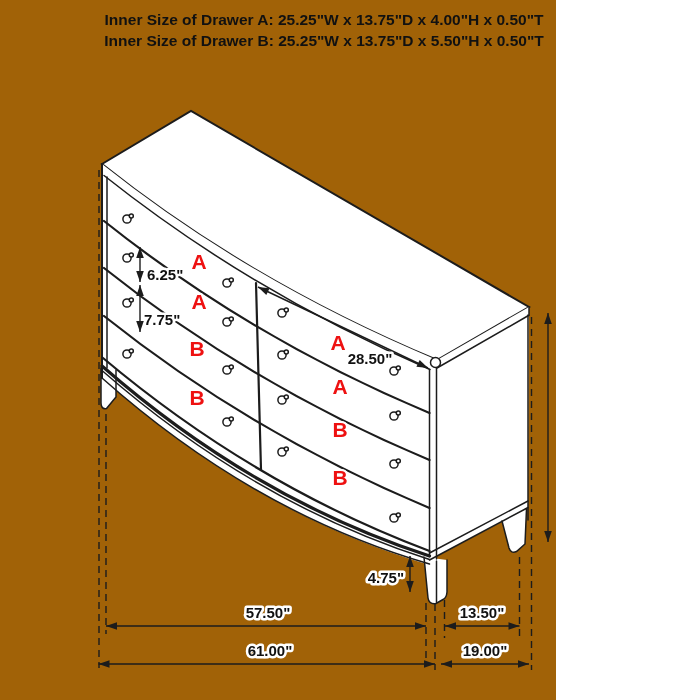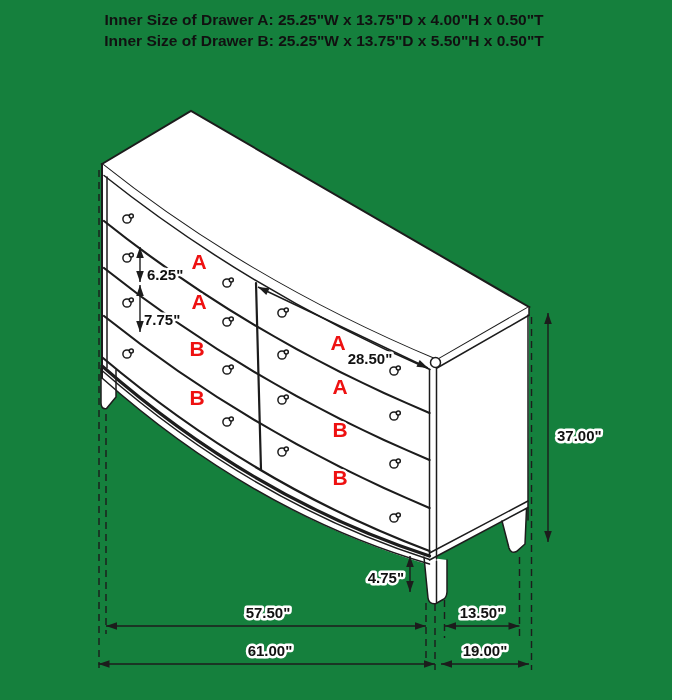--- a/index.html
+++ b/index.html
@@ -1,16 +1,16 @@
 <!DOCTYPE html>
 <html><head>
 <meta charset="utf-8">
 <style>
   html,body{margin:0;padding:0;background:#fff;}
-  .stage{position:relative;width:672px;height:700px;background:#15803d;overflow:hidden;
+  .stage{position:relative;width:556px;height:700px;background:#a16207;overflow:hidden;
          font-family:"Liberation Sans",sans-serif;}
   svg{position:absolute;left:0;top:0;}
   .ln{stroke:#1c1c1c;fill:none;stroke-linecap:round;}
   .w2{stroke-width:2;}
   .w22{stroke-width:2.2;}
   .w15{stroke-width:1.5;}
   .w32{stroke-width:3.2;}
   .dash{stroke:#1c1c1c;fill:none;stroke-width:1.4;stroke-dasharray:7 5;}
   .dim{stroke:#1c1c1c;fill:none;stroke-width:1.4;}
   .arr{fill:#1c1c1c;stroke:none;}

